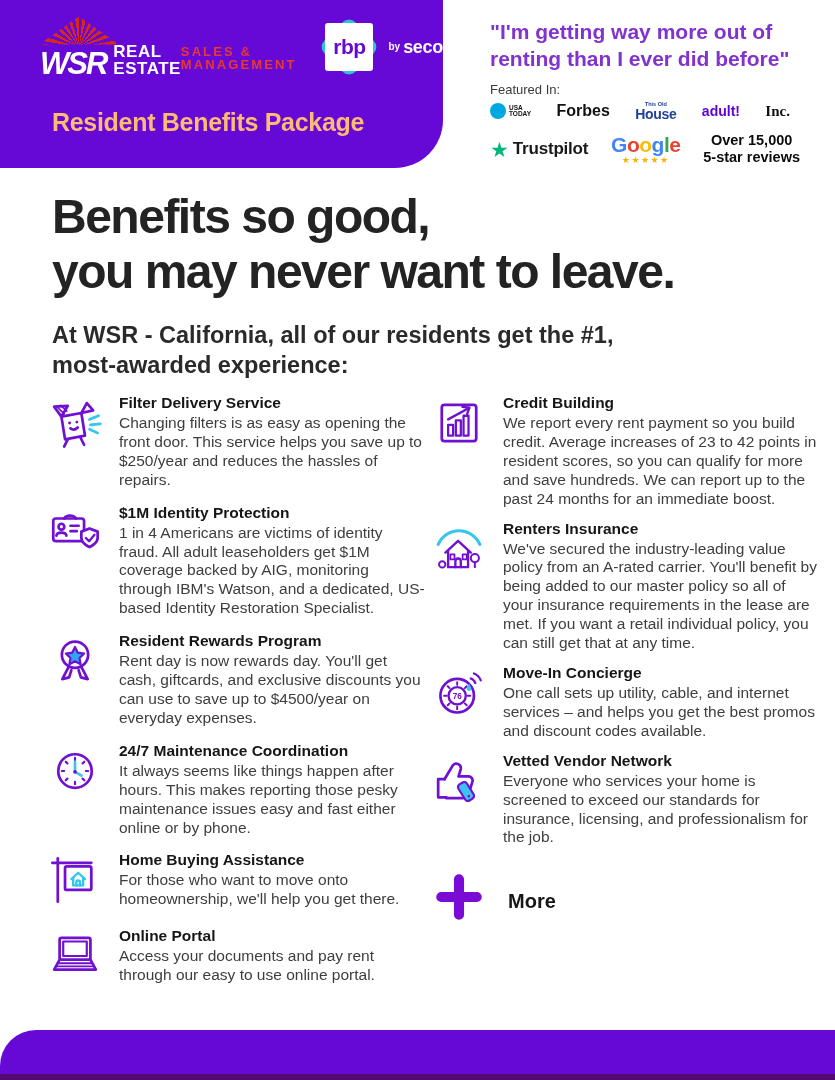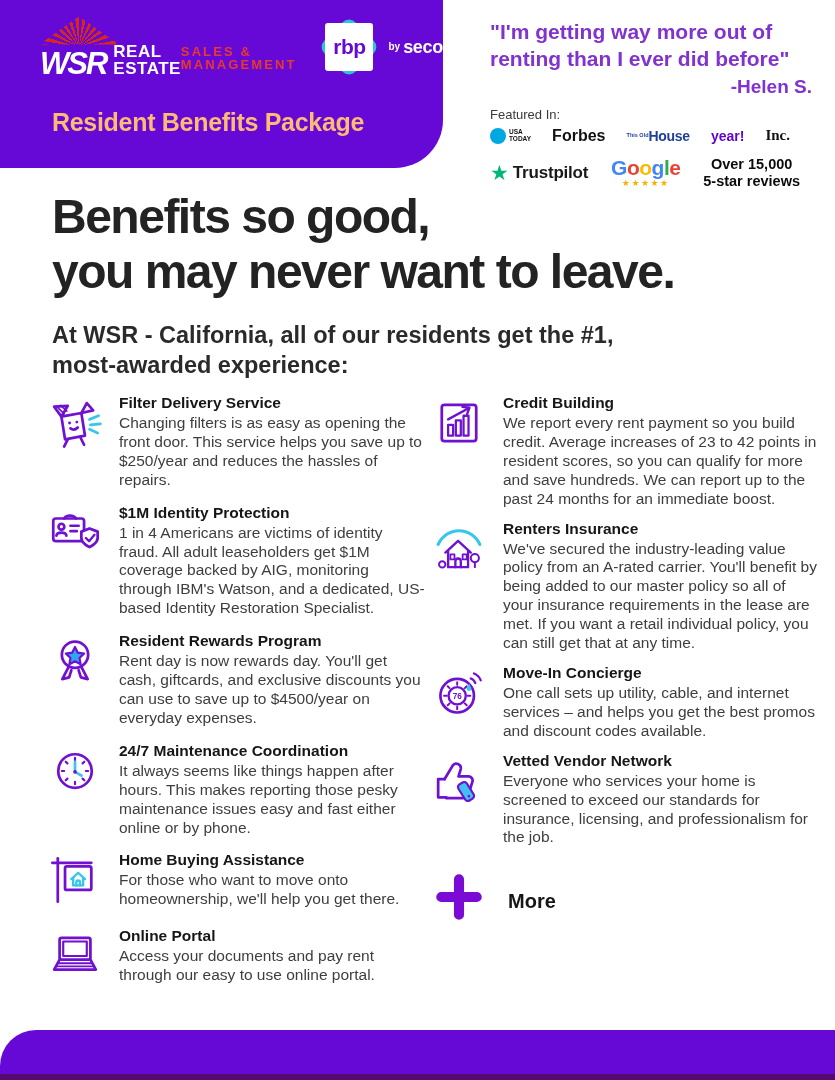--- a/index.html
+++ b/index.html
@@ -38,21 +38,21 @@
   
   .hdr-right{position:absolute;left:490px;top:18px;width:322px;}
   .quote{color:#8132cf;font-weight:bold;font-size:21px;line-height:1.3;margin:0;}
   .attr{color:#8132cf;font-weight:bold;font-size:19px;text-align:right;margin:3px 0 0 0;}
   .feat-label{color:#3a3a3a;font-size:13px;margin-top:9px;}
   .brands{display:flex;align-items:center;justify-content:space-between;margin-top:5px;width:300px;}
   .usat{display:flex;align-items:center;gap:3px;}
   .usat-circle{width:16px;height:16px;border-radius:50%;background:#00a8e1;}
   .usat-txt{display:flex;flex-direction:column;font-size:6.5px;font-weight:bold;color:#111;line-height:1.05;}
   .forbes{font-family:Liberation Sans, sans-serif;font-weight:bold;font-size:16px;color:#111;}
-  .toh{display:flex;flex-direction:row;align-items:center;line-height:1;}
+  .toh{display:flex;flex-direction:column;align-items:center;line-height:1;}
   .toh-top{font-size:5.5px;color:#20409a;font-weight:bold;}
   .toh-main{font-size:14px;color:#20409a;font-weight:bold;letter-spacing:-.3px;}
   .yahoo{font-size:14px;font-weight:bold;color:#5f01d1;}
   .inc{font-family:"Liberation Serif",serif;font-weight:bold;font-size:15px;color:#111;}
   .reviews{display:flex;align-items:center;justify-content:space-between;margin-top:11px;width:310px;}
   .tp{display:flex;align-items:center;gap:4px;}
   .tp-star{color:#00b67a;font-size:21px;line-height:1;}
   .tp-name{font-size:17px;font-weight:bold;color:#191919;letter-spacing:-.2px;}
   .goog{display:flex;flex-direction:column;align-items:center;line-height:1;}
   .goog-word{font-size:21px;font-weight:bold;letter-spacing:-.5px;}
@@ -112,36 +112,35 @@
             <span class="l2">nature</span>
           </span>
         </div>
       </div>
     </div>
     <div class="pkg-title">Resident Benefits Package</div>
   </div>
 
   <div class="hdr-right">
     <p class="quote"><span>"I'm getting way more out of</span><br><span>renting than I ever did before"</span></p>
-    <p class="attr">-Helen S.</p>
     <div class="feat-label">Featured In:</div>
     <div class="brands">
       <div class="usat">
         <div class="usat-circle"></div>
         <div class="usat-txt">
           <span>USA</span>
           <span>TODAY</span>
         </div>
       </div>
       <span class="forbes">Forbes</span>
       <span class="toh">
         <span class="toh-top">This Old</span>
         <span class="toh-main">House</span>
       </span>
-      <span class="yahoo">year!</span>
+      <span class="yahoo">adult!</span>
       <span class="inc">Inc.</span>
     </div>
     <div class="reviews">
       <div class="tp">
         <span class="tp-star">★</span>
         <span class="tp-name">Trustpilot</span>
       </div>
       <div class="goog">
         <span class="goog-word">
           <span class="g-b">G</span><span class="g-r">o</span><span class="g-y">o</span><span class="g-b">g</span><span class="g-g">l</span><span class="g-r">e</span>

